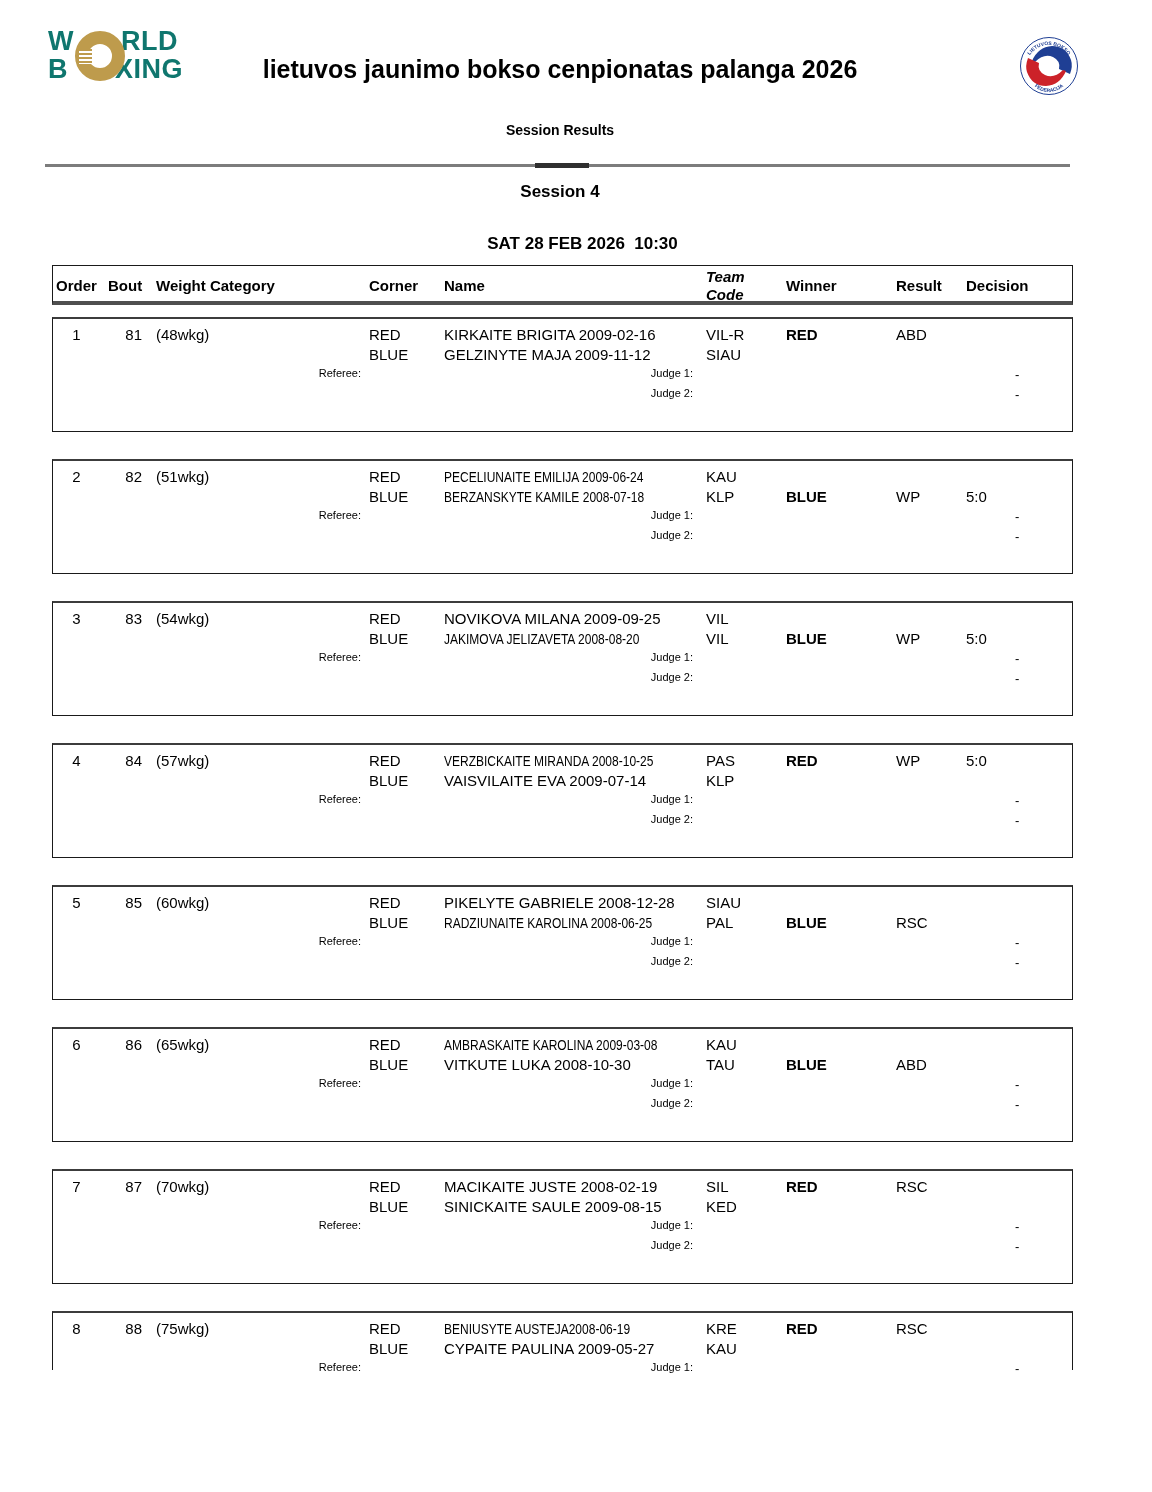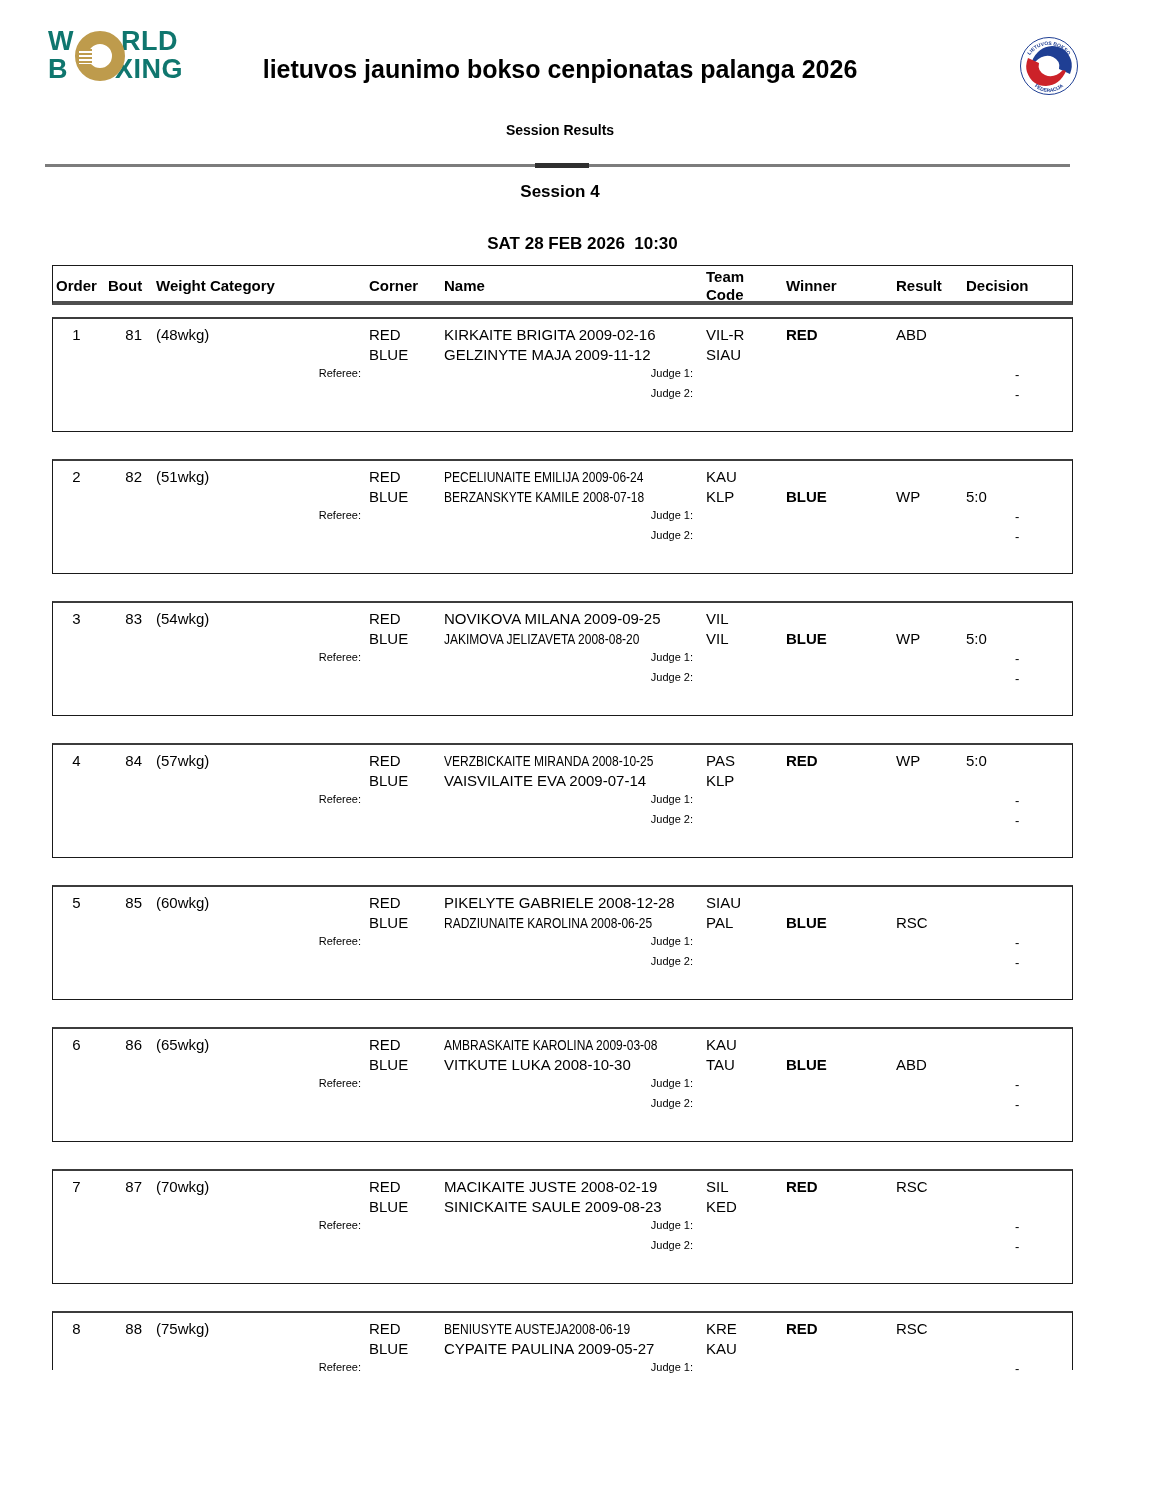--- a/index.html
+++ b/index.html
@@ -41,21 +41,21 @@
   .col-order   { left:0;   width:47px; text-align:center; }
   .col-bout    { left:55px; width:34px; text-align:right; }
   .col-weight  { left:103px; }
   .col-corner  { left:316px; }
   .col-name    { left:391px; }
   .col-seed    { left:586px; width:52px; text-align:right;margin-top:44px; }
   .col-team    { left:653px; }
   .col-winner  { left:733px; }
   .col-result  { left:843px; }
   .col-decision{ left:913px; }
-  .thead .col-team { top:2px; line-height:18px; }
+  .thead .col-team { top:2px; line-height:18px;font-style:italic; }
 
   .bout-list { position:absolute; left:52px; top:317px; width:1021px; }
   .bout-box { position:relative; width:1021px; height:115px;
               border:1px solid #1a1a1a; border-top:2px solid #3c3c3c;
               margin-bottom:27px; font-size:15px; background:#fff; }
   .bout-box.truncated { height:59px; border-bottom:none; margin-bottom:0; }
 
   .r1 { top:7px; }
   .r2 { top:27px; }
   .rref { top:48px; }
@@ -241,21 +241,21 @@
     <span class="c rj2 dash row-j2">-</span>
   </div>
 
   <div class="bout-box">
     <span class="c r1 col-order">7</span>
     <span class="c r1 col-bout">87</span>
     <span class="c r1 col-weight">(70wkg)</span>
     <span class="c r1 col-corner">RED</span>
     <span class="c r2 col-corner">BLUE</span>
     <span class="c r1 col-name"><span class="red-name">MACIKAITE JUSTE 2008-02-19</span></span>
-    <span class="c r2 col-name"><span class="blue-name">SINICKAITE SAULE 2009-08-23</span></span>
+    <span class="c r2 col-name"><span class="blue-name">SINICKAITE SAULE 2009-08-15</span></span>
     <span class="c r1 col-team">SIL</span>
     <span class="c r2 col-team">KED</span>
     <span class="c col-winner winner-val winner-place" style="top: 7px;">RED</span>
     <span class="c col-result winner-place" style="top: 7px;">RSC</span>
     <span class="c col-decision winner-place" style="top: 7px;"></span>
     <span class="c rref lbl lbl-referee">Referee:</span>
     <span class="c rref lbl lbl-judge">Judge 1:</span>
     <span class="c rref dash">-</span>
     <span class="c rj2 lbl lbl-judge row-j2">Judge 2:</span>
     <span class="c rj2 dash row-j2">-</span>

